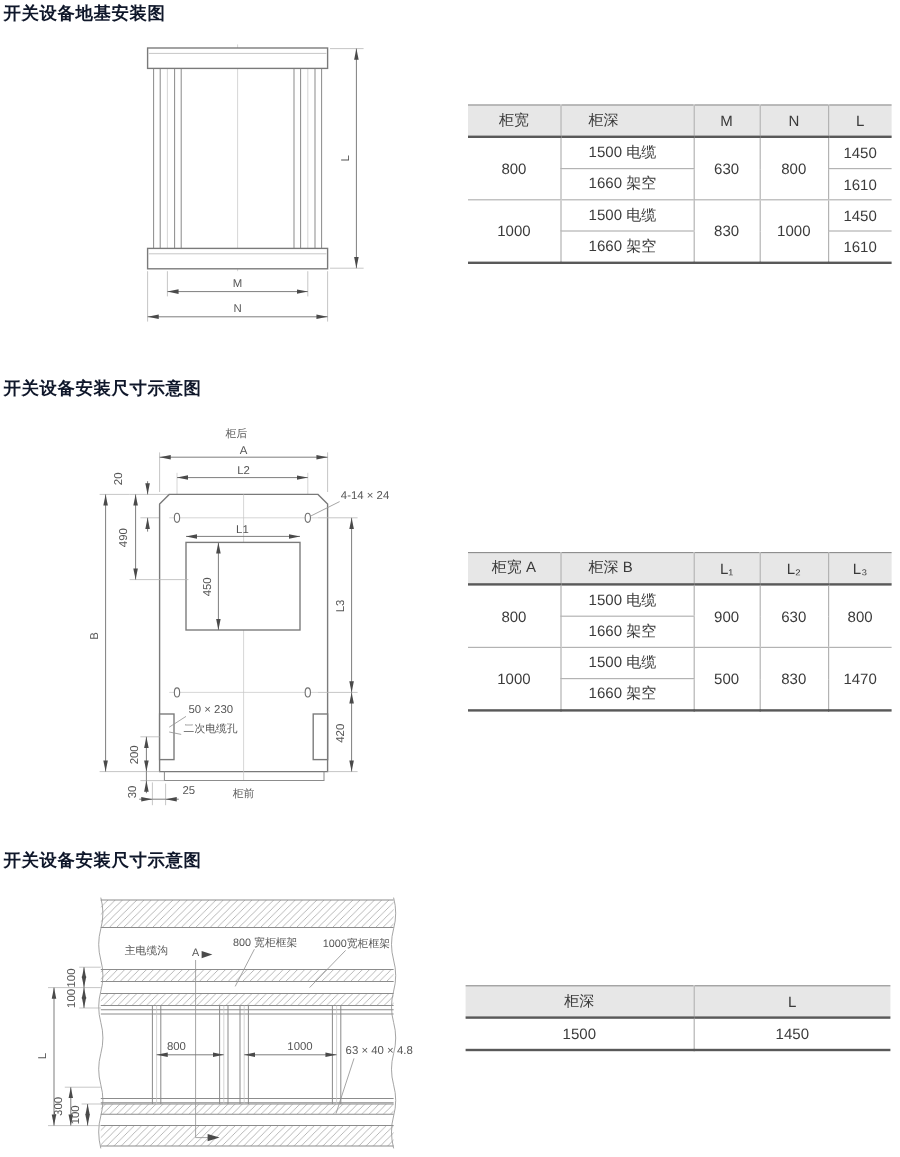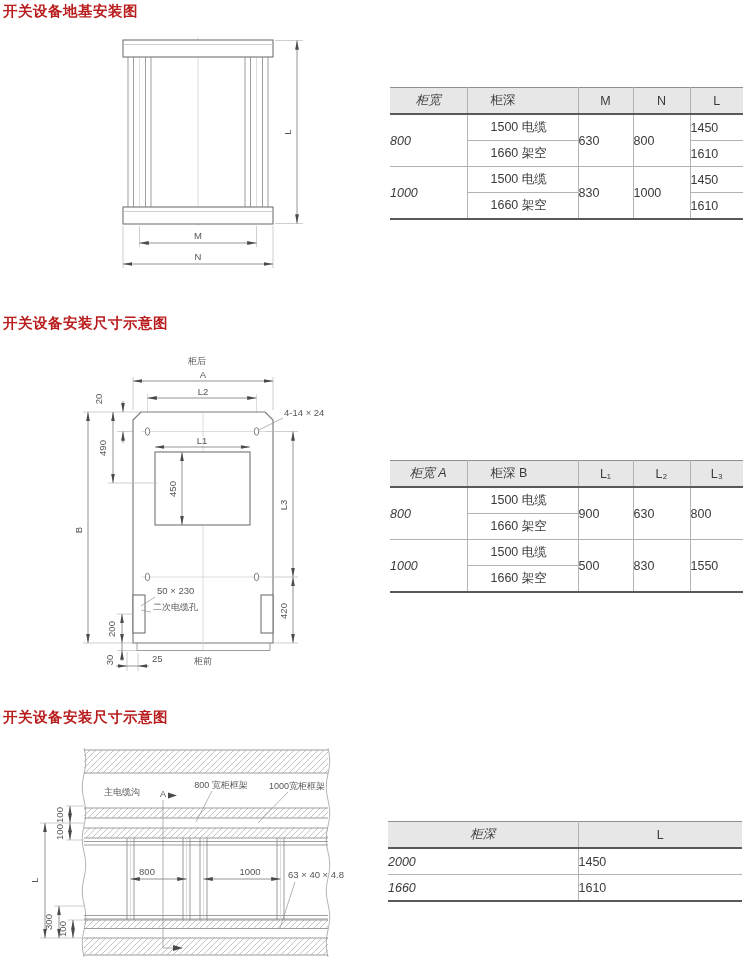--- a/index.html
+++ b/index.html
@@ -2,21 +2,21 @@
 <html><head>
 <meta charset="utf-8">
 <style>
   html,body{margin:0;padding:0;}
   body{
     width:750px;height:964px;position:relative;background:#ffffff;
     font-family:"Liberation Sans","DejaVu Sans",sans-serif;overflow:hidden;
   }
   .sec-title{
     position:absolute;left:3px;margin:0;
-    font-size:14.5px;font-weight:bold;color:#b91c1c;letter-spacing:.5px;
+    font-size:14.5px;font-weight:bold;color:#0f172a;letter-spacing:.5px;
   }
   #title1{top:2px;} #title2{top:314px;} #title3{top:708px;}
   svg{position:absolute;overflow:visible;}
   #svg1{left:95px;top:30px;}
   #svg2{left:78px;top:350px;}
   #svg3{left:30px;top:745px;}
   
   .out{stroke:#7a7a7a;stroke-width:1.15;fill:#ffffff;}
   .thn{stroke:#8c8c8c;stroke-width:0.85;fill:none;}
   .dim{stroke:#787878;stroke-width:0.8;fill:none;}
@@ -30,24 +30,24 @@
   .spec{
     position:absolute;border-collapse:collapse;table-layout:fixed;
     font-size:12.5px;color:#3a3a3a;
     border-top:1px solid #8f8f8f;border-bottom:2px solid #595959;
   }
   .spec th{
     background:#e7e7e7;font-weight:400;height:25px;padding:0;
     border-bottom:2px solid #595959;border-left:1px solid #b3b3b3;text-align:center;
   }
   .spec td{
-    height:25px;padding:0;text-align:left;
+    height:25px;padding:0;text-align:center;
     border-bottom:1px solid #b3b3b3;border-left:1px solid #b3b3b3;
   }
-  .spec .nl{border-left:none;font-style:italic;}
+  .spec .nl{border-left:none;}
   .spec .dep{text-align:left;padding-left:23px;}
   #table1{left:390px;top:87px;}
   #table2{left:390px;top:460px;}
   #table3{left:388px;top:821px;}
 </style>
 </head>
 <body>
 
 <h2 class="sec-title" id="title1">开关设备地基安装图</h2>
 
@@ -246,21 +246,21 @@
     <td rowspan="2">800</td>
   </tr>
   <tr>
     <td class="dep">1660 架空</td>
   </tr>
   <tr>
     <td class="nl" rowspan="2">1000</td>
     <td class="dep">1500 电缆</td>
     <td rowspan="2">500</td>
     <td rowspan="2">830</td>
-    <td rowspan="2">1550</td>
+    <td rowspan="2">1470</td>
   </tr>
   <tr>
     <td class="dep">1660 架空</td>
   </tr>
 </tbody>
   </table>
 
 <h2 class="sec-title" id="title3">开关设备安装尺寸示意图</h2>
 
 <svg id="svg3" width="320" height="217" viewBox="30 745 320 217">
@@ -360,21 +360,17 @@
   <colgroup>
       <col style="width:190px">
       <col style="width:164px">
     </colgroup>
   <tbody>
       <tr>
     <th class="nl">柜深</th>
     <th>L</th>
   </tr>
   <tr>
-    <td class="nl">2000</td>
+    <td class="nl">1500</td>
     <td>1450</td>
-  </tr>
-  <tr>
-    <td class="nl">1660</td>
-    <td>1610</td>
   </tr>
 </tbody>
   </table>
 
 </body></html>

